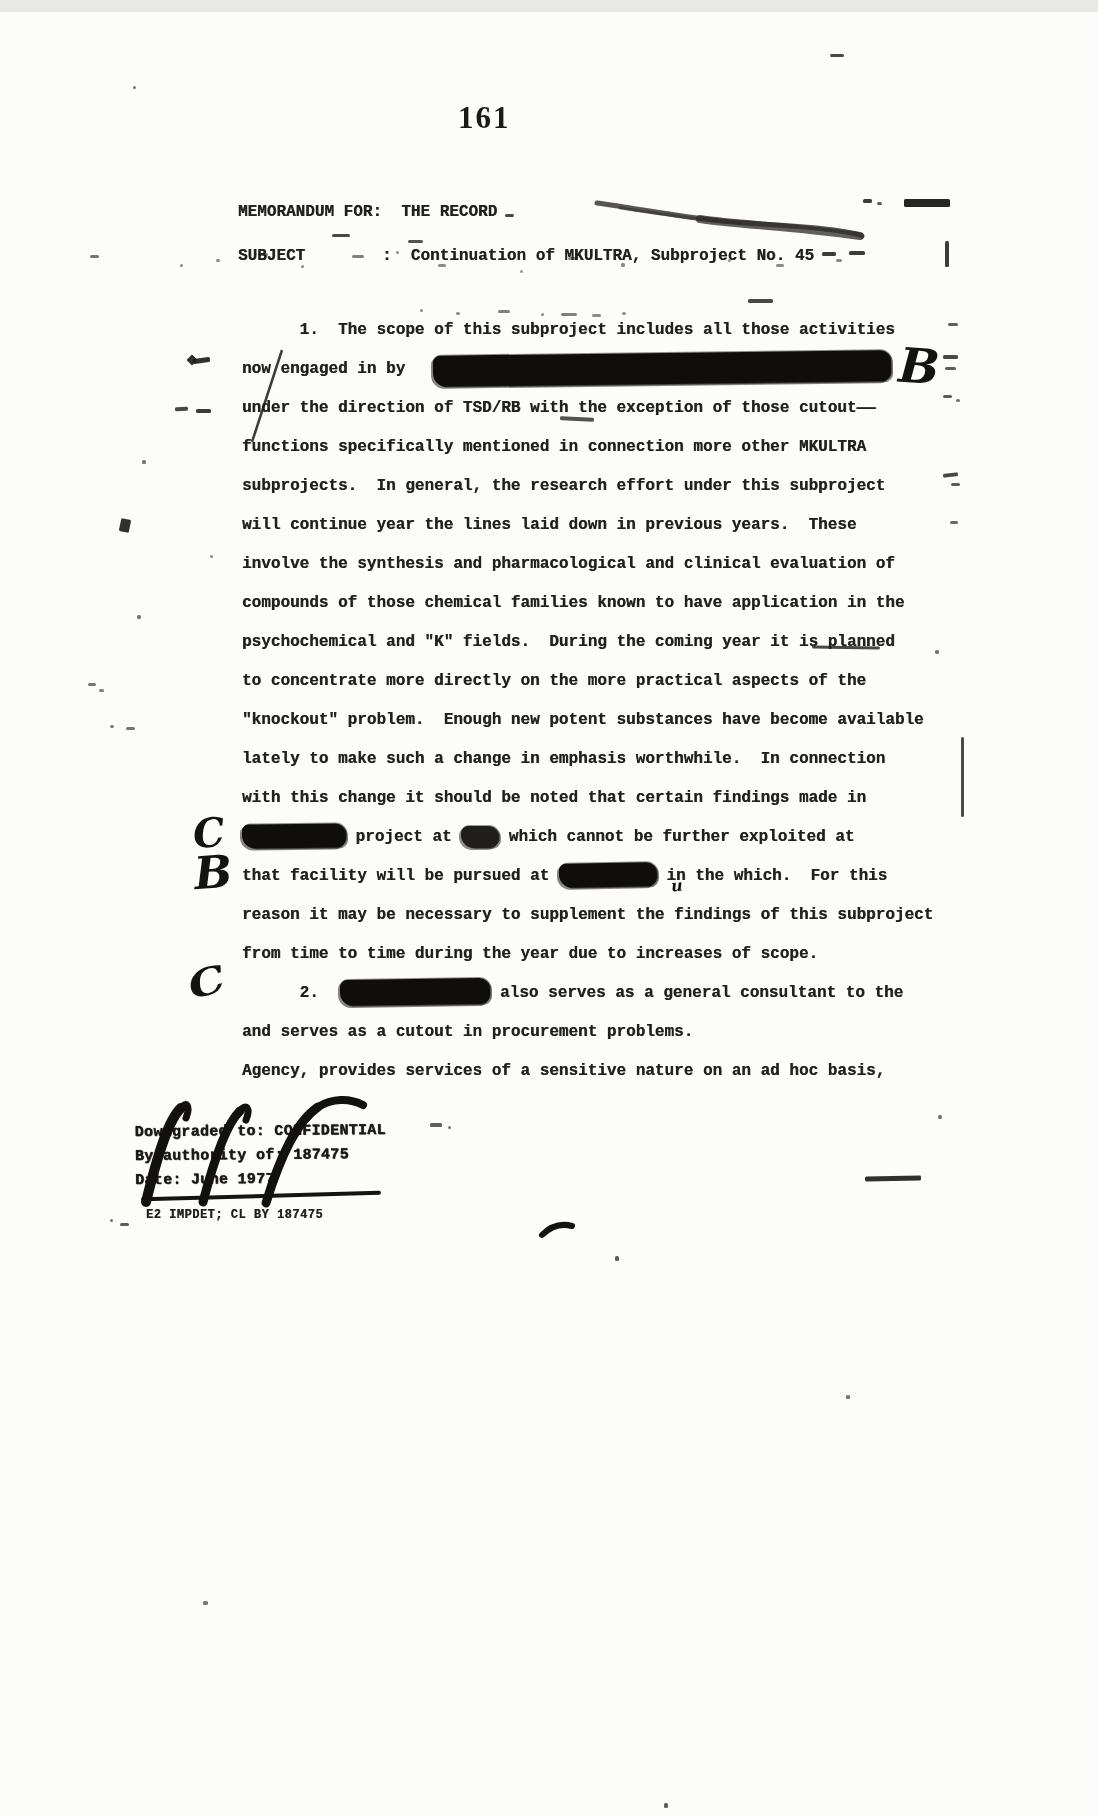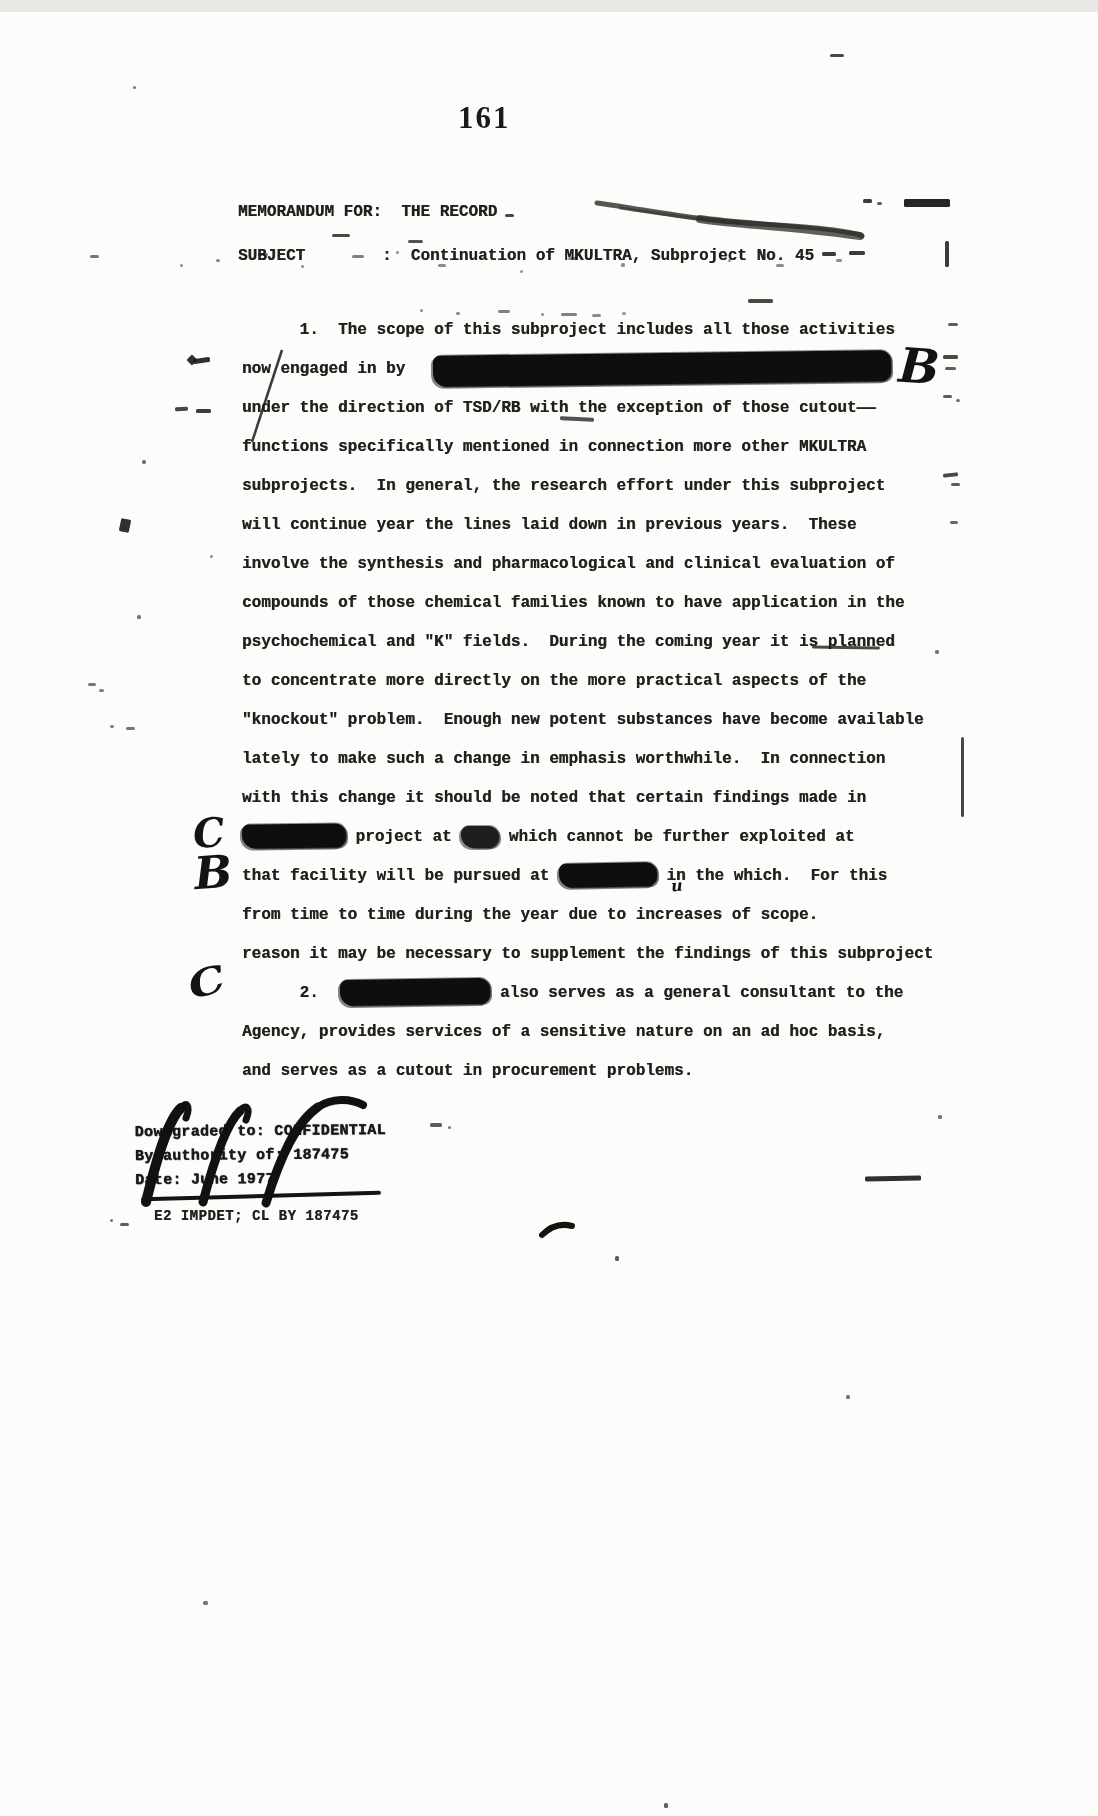--- a/index.html
+++ b/index.html
@@ -47,21 +47,21 @@
     position:absolute;left:135px;top:1108px;transform:rotate(-0.5deg);
     font-size:15px;line-height:24px;letter-spacing:.3px;color:#1a1918;
     text-shadow:0 0 1px rgba(20,18,16,.8),0.5px 0.4px 0 rgba(20,18,16,.6);
   }
   .stamp div{white-space:pre;font-weight:700;}
   .stamp-underline{
     position:absolute;left:141px;top:1182px;width:240px;height:4px;
     background:#151413;transform:rotate(-1.6deg);border-radius:2px;
   }
   .e2{
-    position:absolute;left:154px;top:1196px;font-size:14px;letter-spacing:.5px;
+    position:absolute;left:146px;top:1196px;font-size:12px;letter-spacing:.5px;
   }
   .overlay{position:absolute;left:0;top:0;pointer-events:none;}
   .mk{position:absolute;background:#1b1a18;border-radius:1.5px;}
 </style>
 </head>
 <body>
 
 <div class="page">
 
   <div class="pagenum">161</div>
@@ -78,25 +78,25 @@
       <div class="line type"><span>will continue year the lines laid down in previous years.  These</span></div>
       <div class="line type"><span>involve the synthesis and pharmacological and clinical evaluation of</span></div>
       <div class="line type"><span>compounds of those chemical families known to have application in the</span></div>
       <div class="line type"><span>psychochemical and "K" fields.  During the coming year it is planned</span></div>
       <div class="line type"><span>to concentrate more directly on the more practical aspects of the</span></div>
       <div class="line type"><span>"knockout" problem.  Enough new potent substances have become available</span></div>
       <div class="line type"><span>lately to make such a change in emphasis worthwhile.  In connection</span></div>
       <div class="line type"><span>with this change it should be noted that certain findings made in</span></div>
       <div class="line type"><span class="redact r2"></span><span> project at </span><span class="redact r3"></span><span> which cannot be further exploited at</span></div>
       <div class="line type"><span>that facility will be pursued at </span><span class="redact r4"></span><span> in the which.  For this</span></div>
+      <div class="line type"><span>reason it may be necessary to supplement the findings of this subproject</span></div>
       <div class="line type"><span>from time to time during the year due to increases of scope.</span></div>
-      <div class="line type"><span>reason it may be necessary to supplement the findings of this subproject</span></div>
       <div class="line type"><span>      2. </span><span class="redact r5"></span><span> also serves as a general consultant to the</span></div>
+      <div class="line type"><span>and serves as a cutout in procurement problems.</span></div>
       <div class="line type"><span>Agency, provides services of a sensitive nature on an ad hoc basis,</span></div>
-      <div class="line type"><span>and serves as a cutout in procurement problems.</span></div>
     </div>
 
   <div class="ann ann-bright">B</div>
   <div class="ann ann-c1">C</div>
   <div class="ann ann-b2">B</div>
   <div class="ann ann-c3">C</div>
   <div class="ann u-mark">u</div>
 
   <div class="stamp">
     <div>Downgraded to: CONFIDENTIAL</div>

